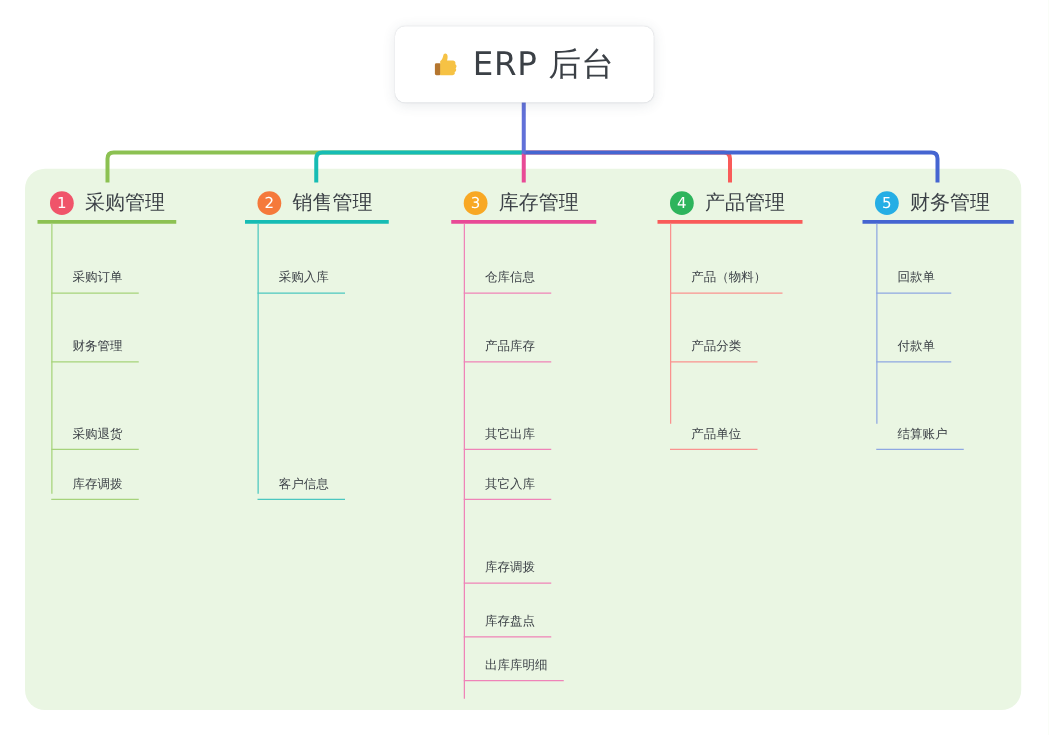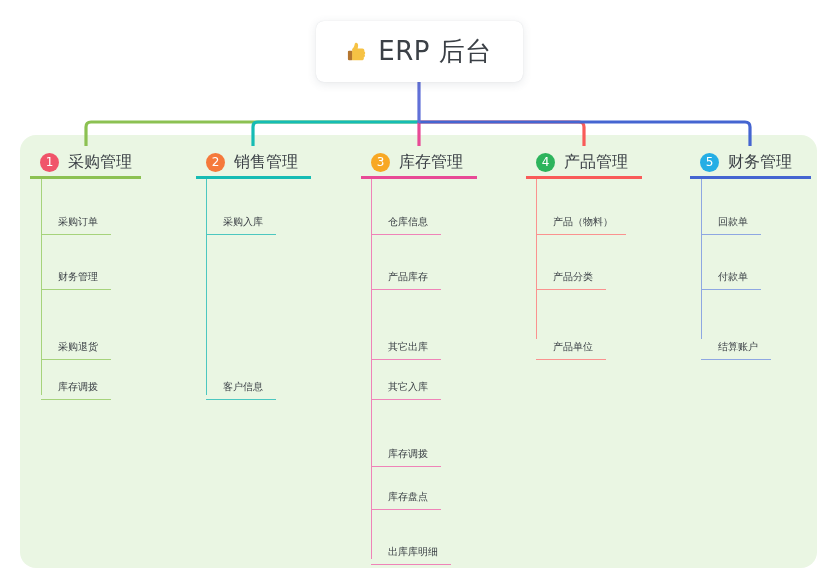--- a/index.html
+++ b/index.html
@@ -44,21 +44,21 @@
     background:var(--child);
   }
   .child{
     position:absolute;left:var(--vx);height:29px;box-sizing:content-box;
     display:flex;align-items:flex-end;
     padding:0 13px 5px 17px;
     border-bottom:1.4px solid var(--child);
     font-size:10px;color:#3c4147;white-space:nowrap;
   }
   .r0{top:200px}.r1{top:255px}.r2{top:325px}.r3{top:365px}
-  .r4{top:432px}.r5{top:475px}.r6{top:530px}
+  .r4{top:432px}.r5{top:475px}.r6{top:510px}
   
   .br0{--hx:30px; --hw:101px;--vx:41px; --vh:216px}
   .br1{--hx:196px;--hw:105px;--vx:206px;--vh:216px}
   .br2{--hx:361px;--hw:106px;--vx:371px;--vh:380px}
   .br3{--hx:526px;--hw:106px;--vx:536px;--vh:160px}
   .br4{--hx:690px;--hw:111px;--vx:701px;--vh:160px}
 </style>
 </head>
 <body>
 

